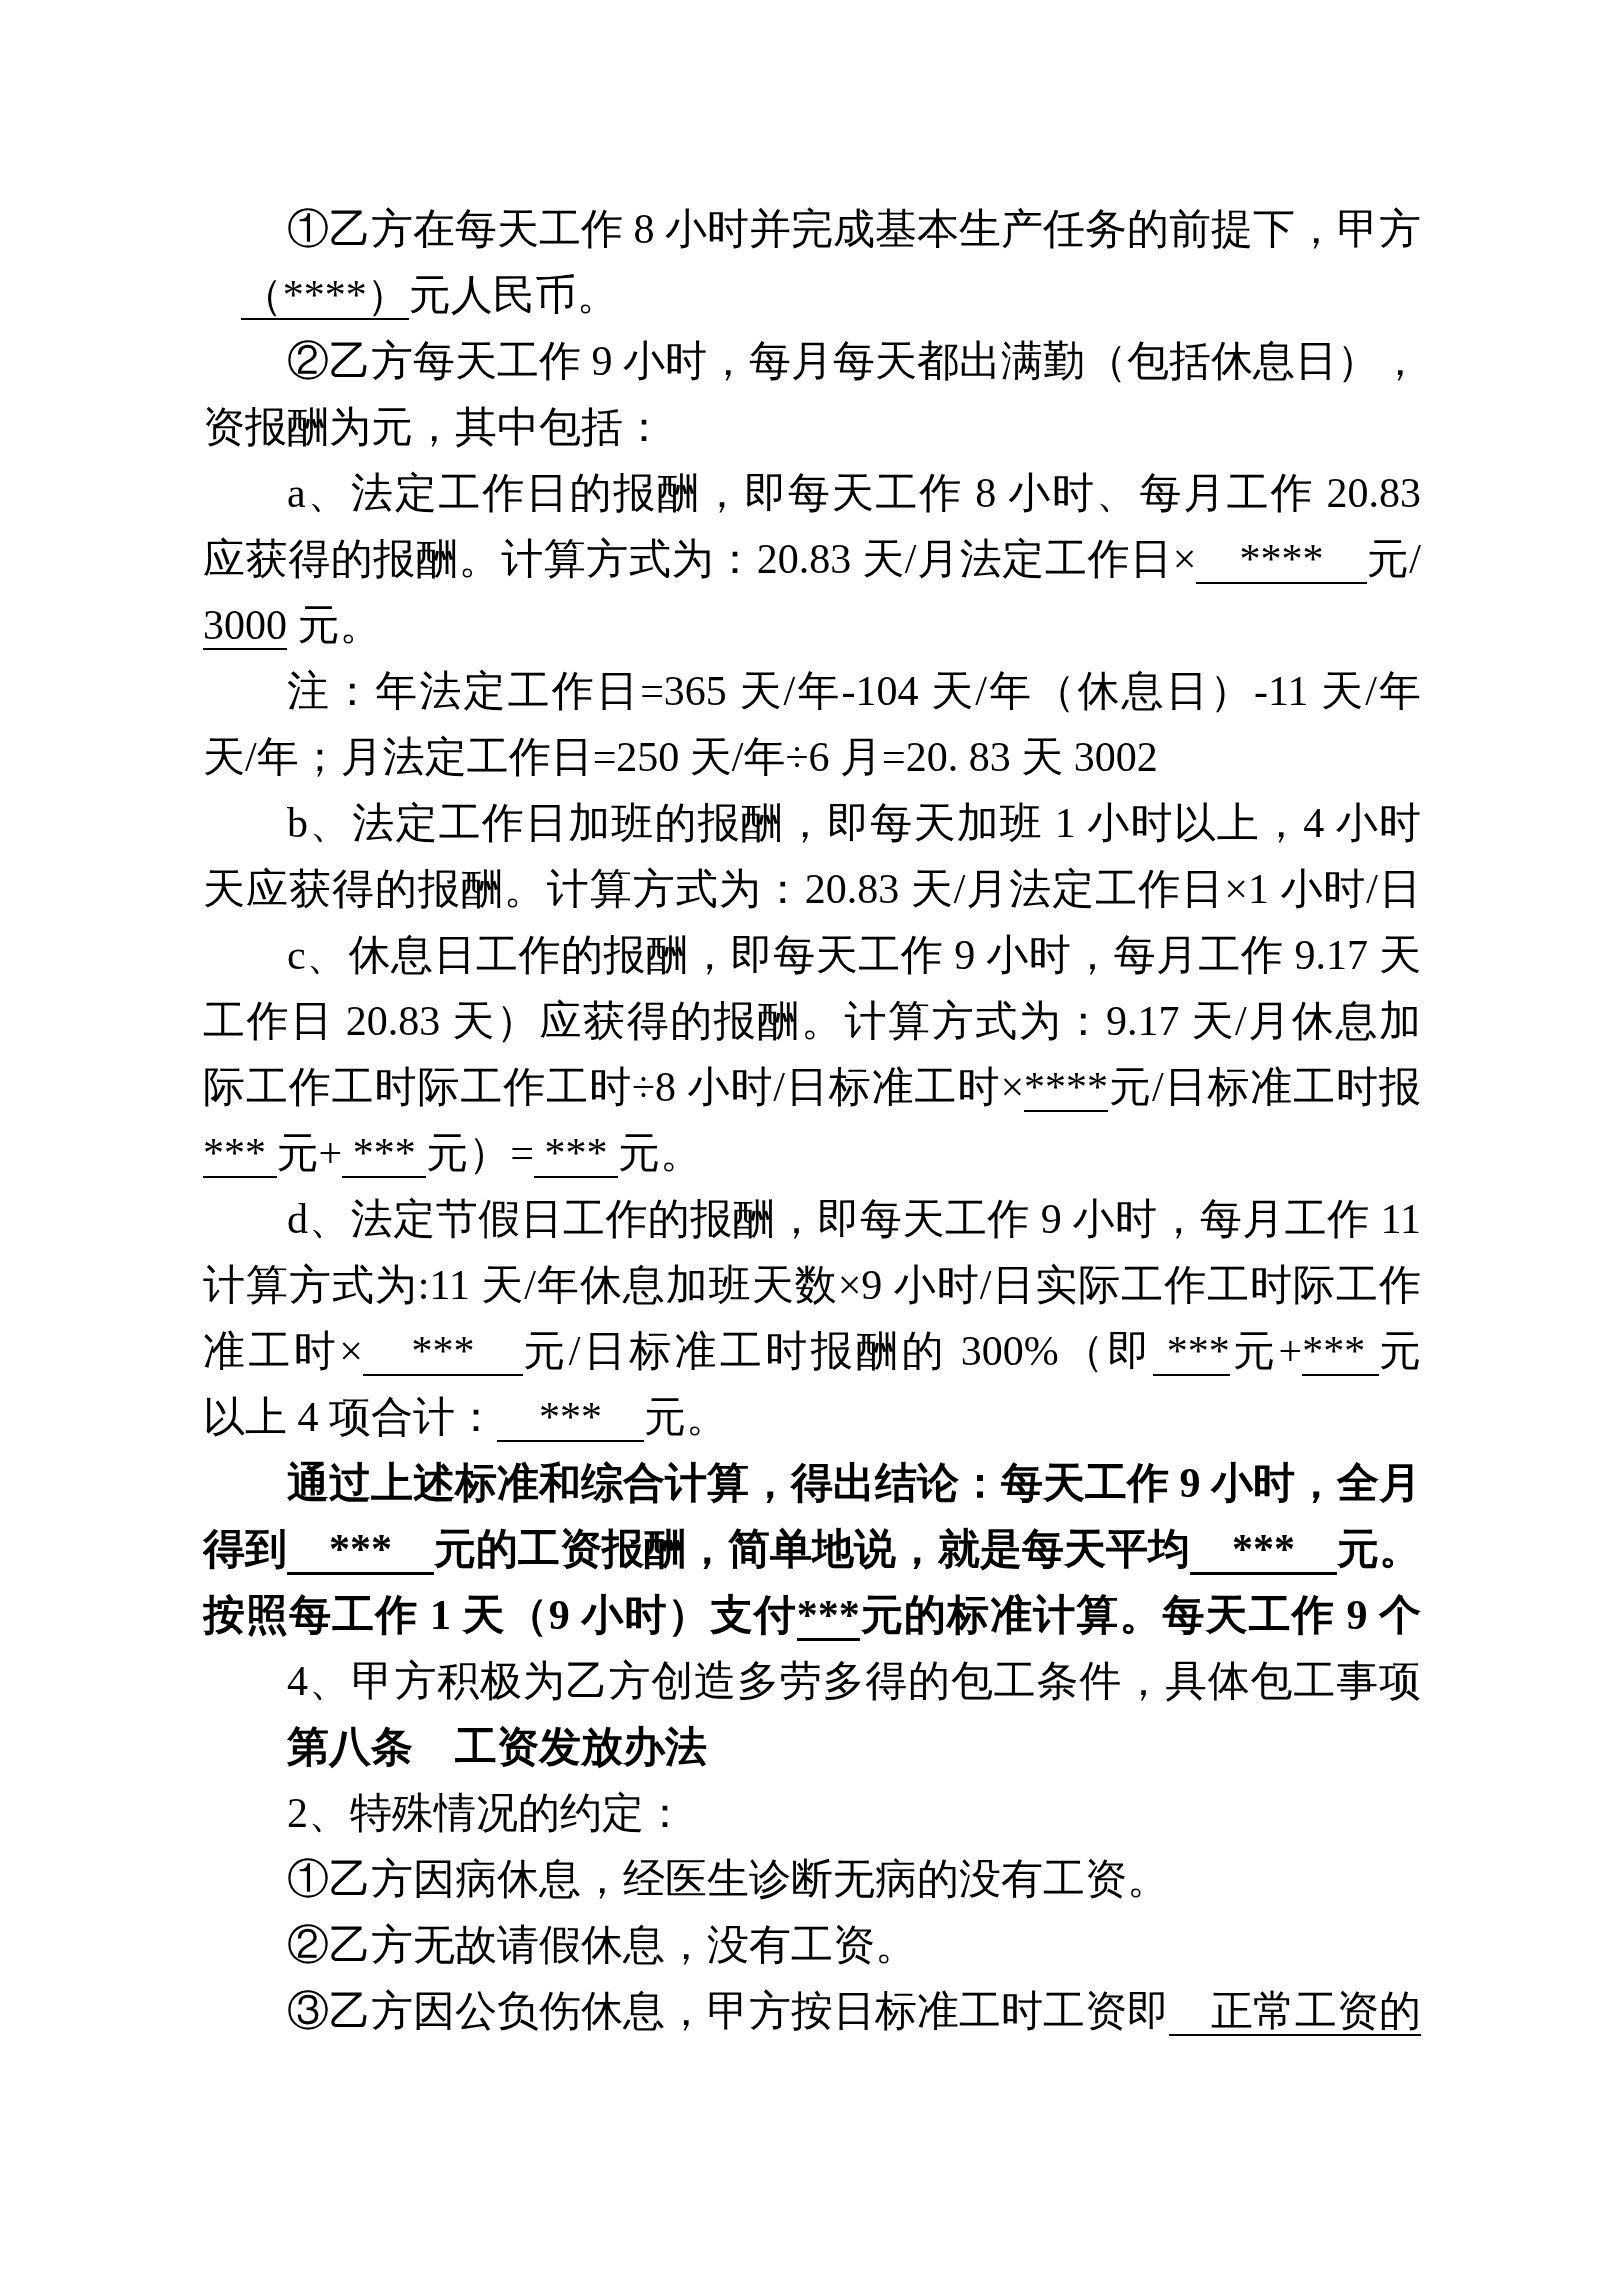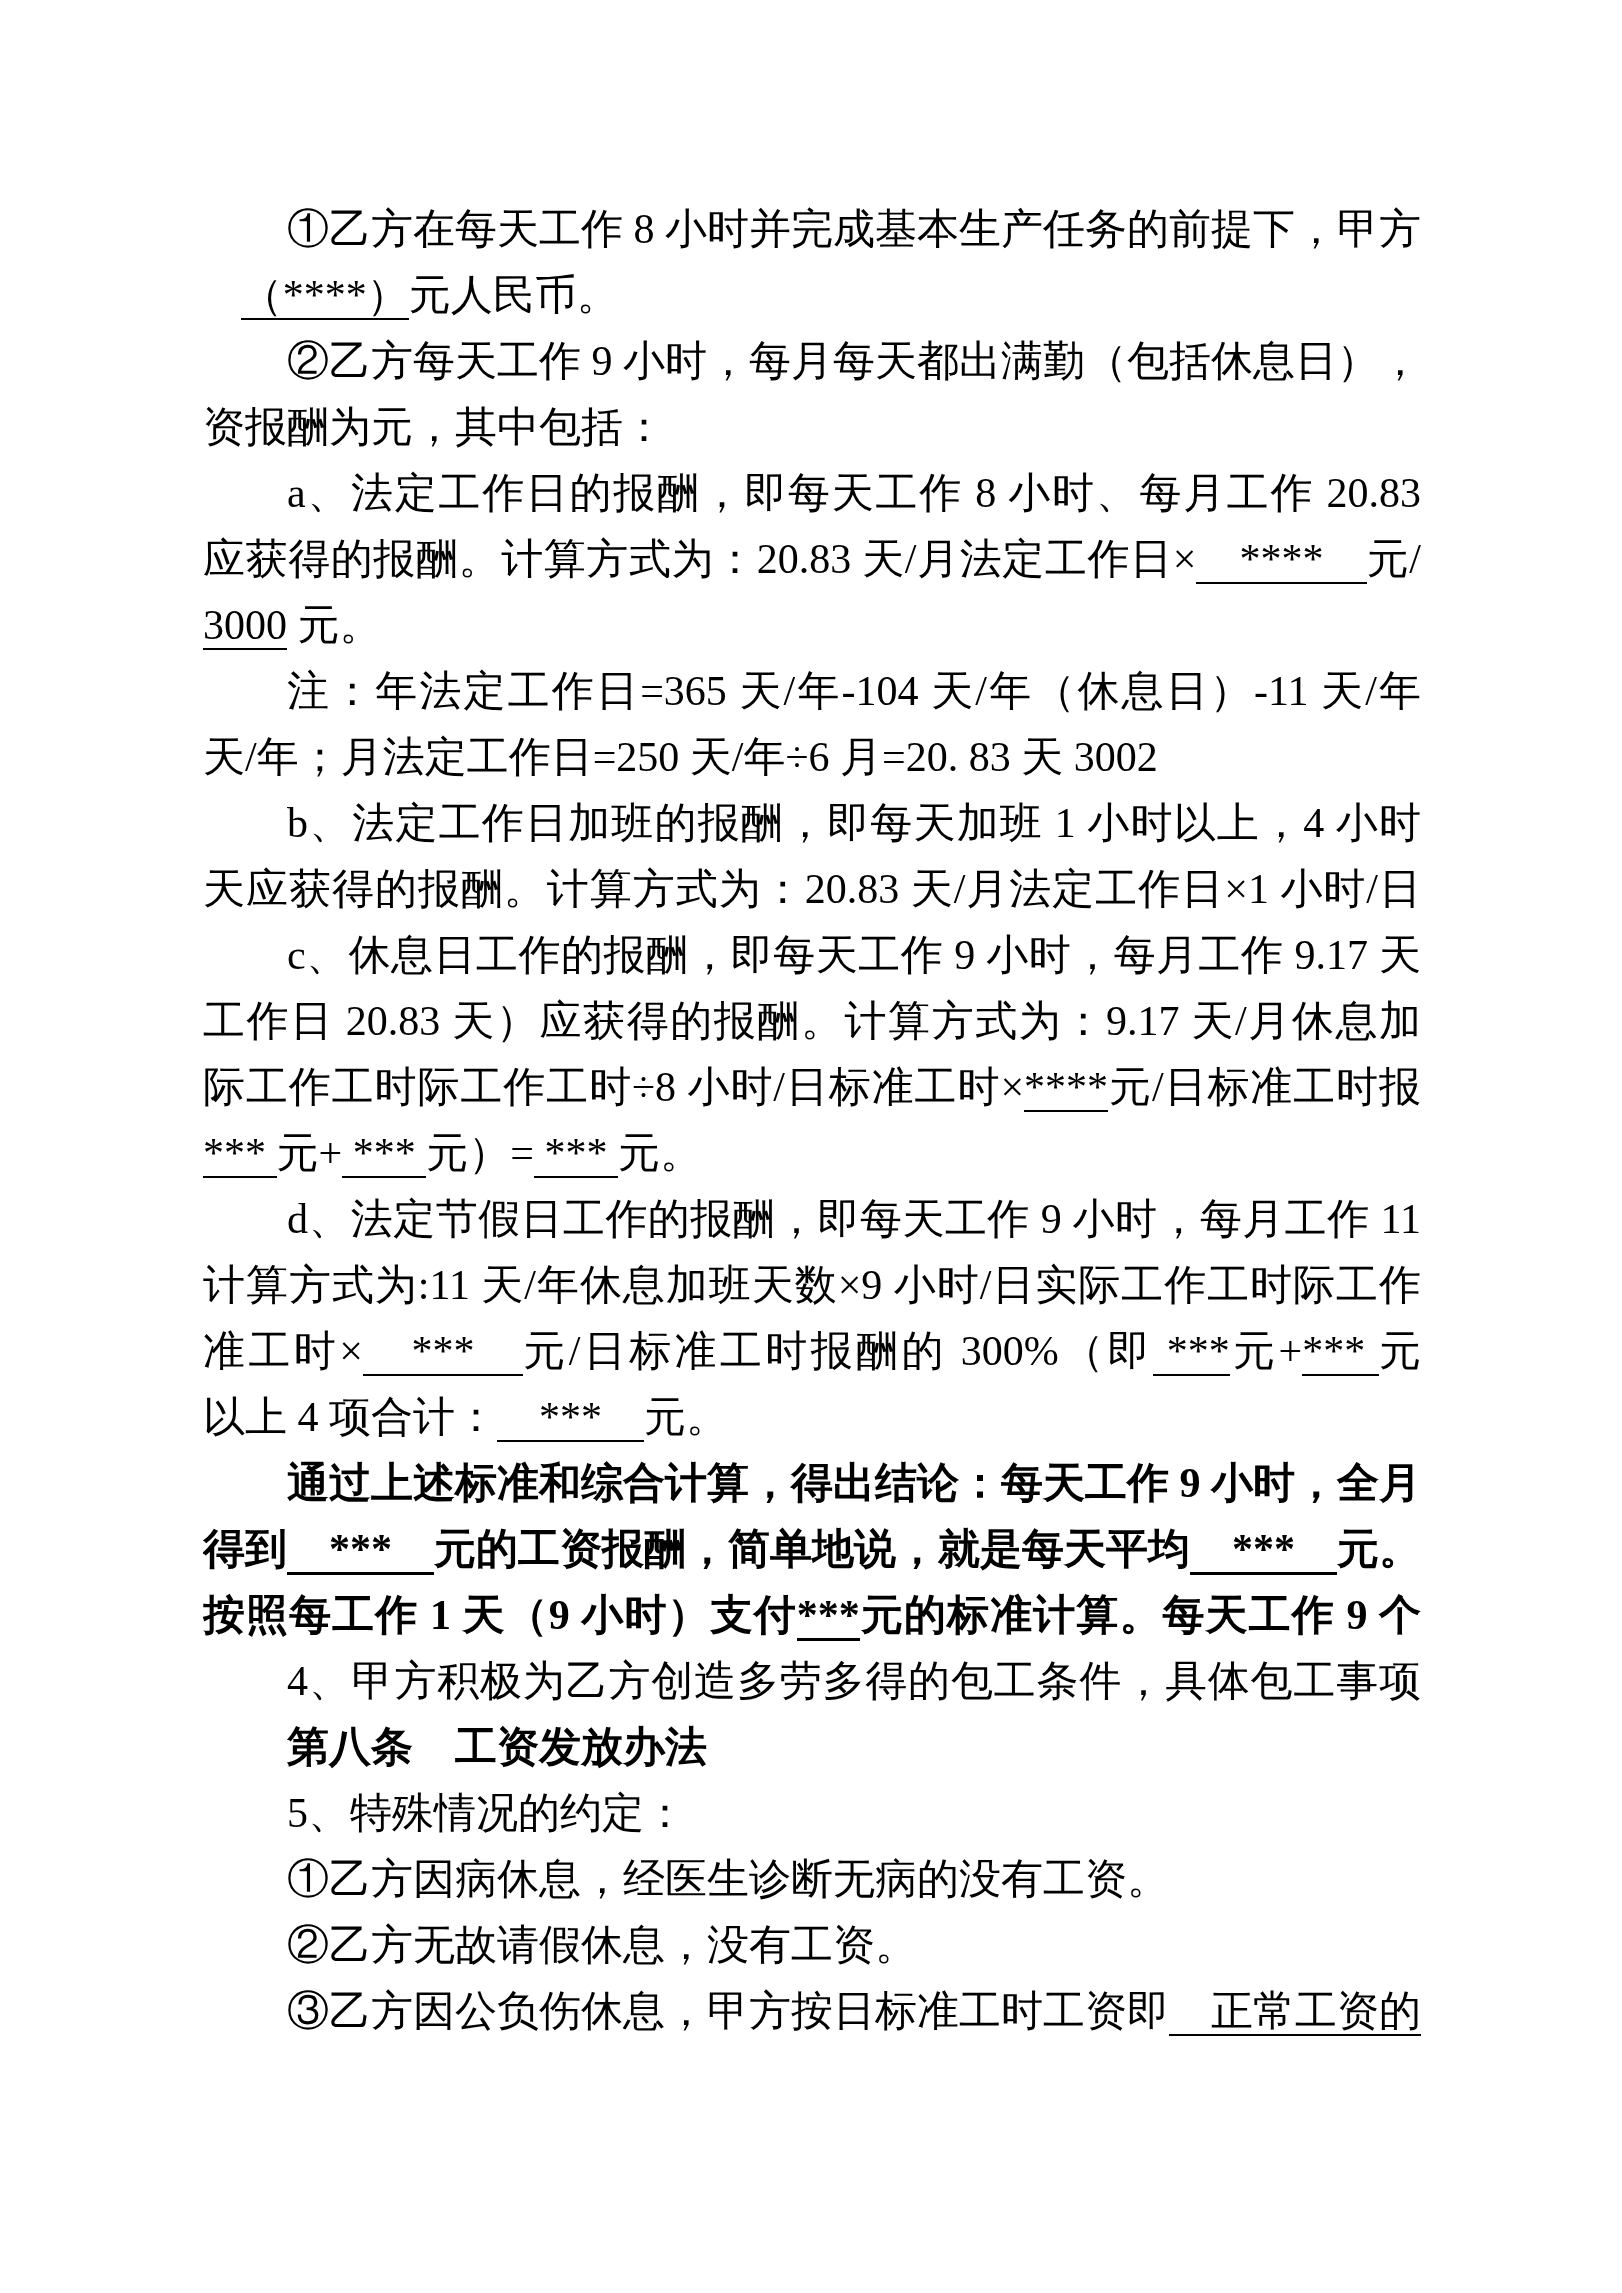--- a/index.html
+++ b/index.html
@@ -44,19 +44,19 @@
       <div class="line"><span class="seg u">*** </span><span class="seg">元+</span><span class="seg u"> *** </span><span class="seg">元）=</span><span class="seg u"> *** </span><span class="seg">元。</span></div>
       <div class="line full" style="padding-left: 2em;"><span class="seg">d、法定节假日工作的报酬，即每天工作 9 小时，每月工作 11 天应获得的报酬。</span></div>
       <div class="line full"><span class="seg">计算方式为:11 天/年休息加班天数×9 小时/日实际工作工时际工作工时÷8 小时/日标</span></div>
       <div class="line full"><span class="seg">准工时×</span><span class="seg u">　***　</span><span class="seg">元/日标准工时报酬的 300%（即</span><span class="seg u"> ***</span><span class="seg">元+</span><span class="seg u">*** </span><span class="seg">元+</span><span class="seg u">***</span><span class="seg">元）=</span><span class="seg u">***</span><span class="seg">元。</span></div>
       <div class="line"><span class="seg">以上 4 项合计：</span><span class="seg u">　***　</span><span class="seg">元。</span></div>
       <div class="line bold full" style="padding-left: 2em;"><span class="seg">通过上述标准和综合计算，得出结论：每天工作 9 小时，全月每天都出满勤，可</span></div>
       <div class="line bold full"><span class="seg">得到</span><span class="seg u">　***　</span><span class="seg">元的工资报酬，简单地说，就是每天平均</span><span class="seg u">　***　</span><span class="seg">元。实际计算工资时，</span></div>
       <div class="line bold full"><span class="seg">按照每工作 1 天（9 小时）支付</span><span class="seg u">***</span><span class="seg">元的标准计算。每天工作 9 个小时以外按加班计算。</span></div>
       <div class="line full" style="padding-left: 2em;"><span class="seg">4、甲方积极为乙方创造多劳多得的包工条件，具体包工事项由现场项目部决定。</span></div>
       <div class="line bold" style="padding-left: 2em;"><span class="seg">第八条　工资发放办法</span></div>
-      <div class="line" style="padding-left: 2em;"><span class="seg">5、特殊情况的约定：</span></div>
+      <div class="line" style="padding-left: 2em;"><span class="seg">2、特殊情况的约定：</span></div>
       <div class="line" style="padding-left: 2em;"><span class="seg">①乙方因病休息，经医生诊断无病的没有工资。</span></div>
       <div class="line" style="padding-left: 2em;"><span class="seg">②乙方无故请假休息，没有工资。</span></div>
       <div class="line full" style="padding-left: 2em;"><span class="seg">③乙方因公负伤休息，甲方按日标准工时工资即</span><span class="seg u">　正常工资的一半　</span><span class="seg">元支付工资。</span></div>
     </div>
 </div>
 
 
 </body></html>

